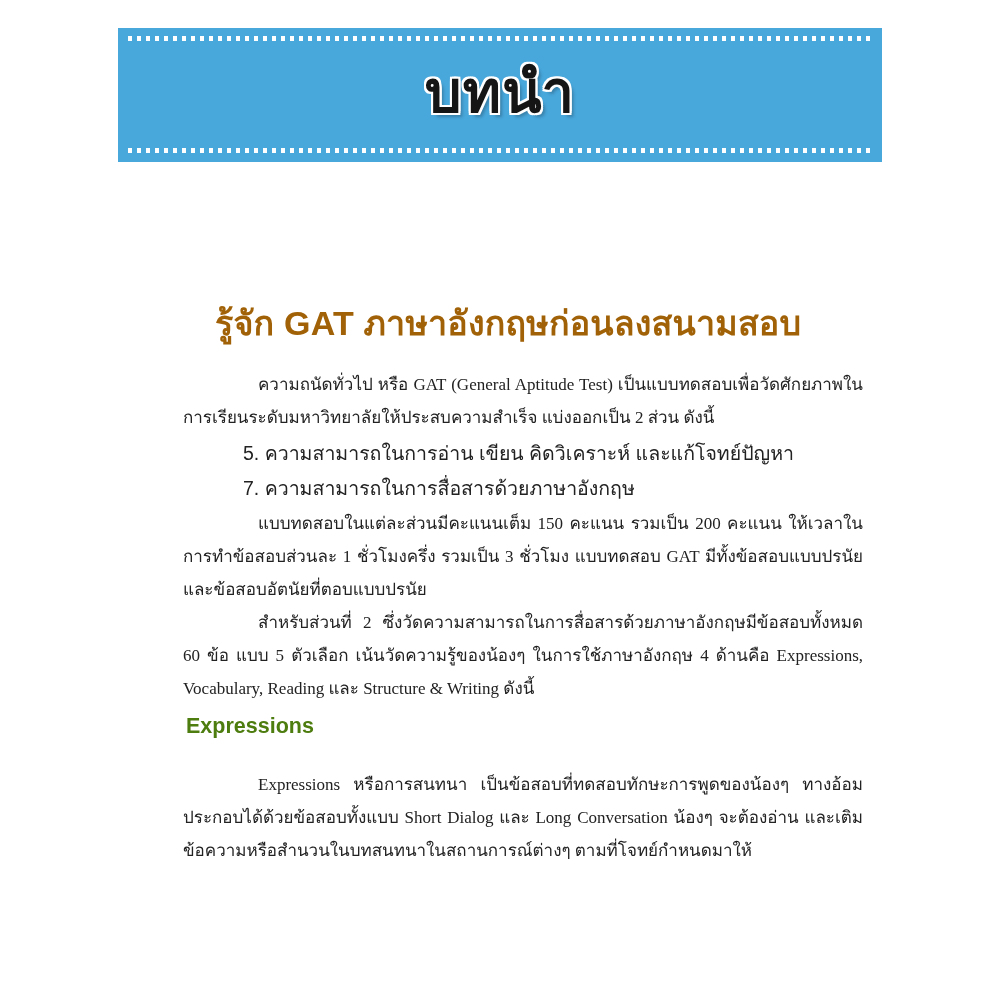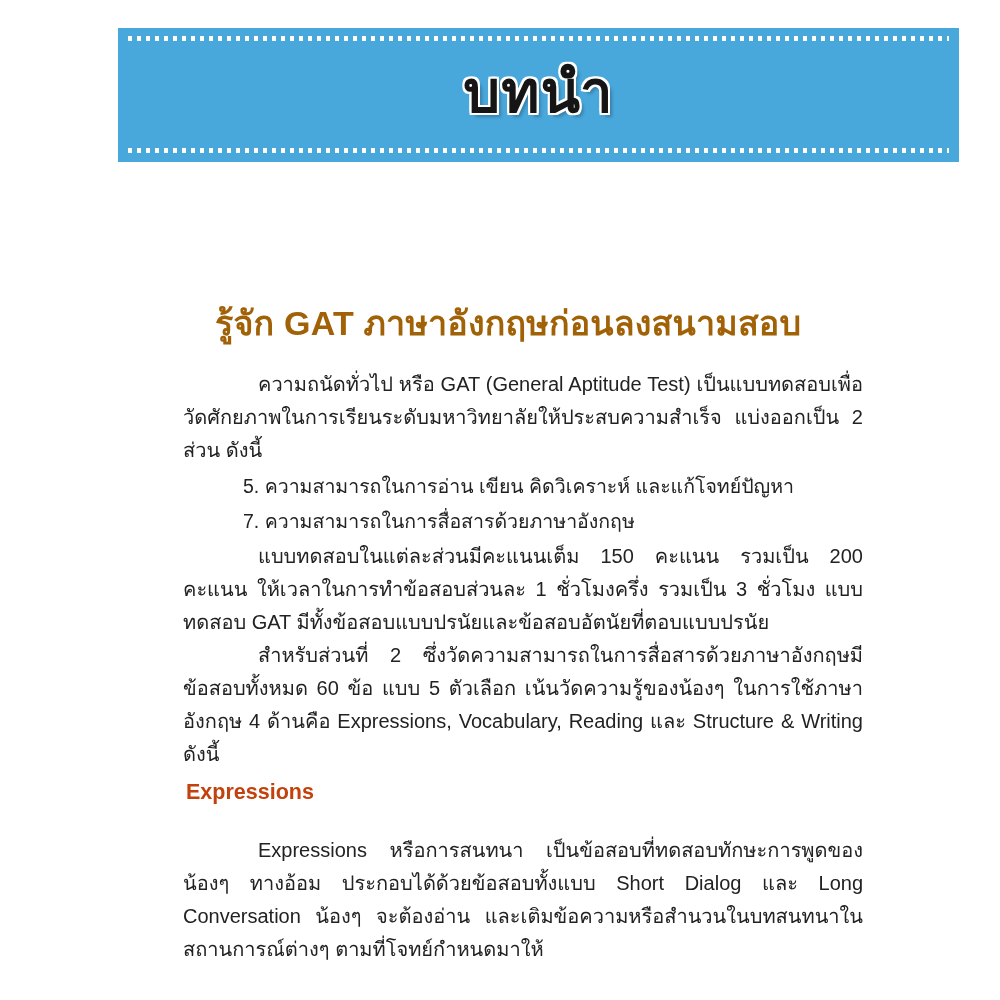--- a/index.html
+++ b/index.html
@@ -10,21 +10,21 @@
     height: 1000px;
     background: #ffffff;
     font-family: "Liberation Sans", "DejaVu Sans", sans-serif;
     color: #1f1f1f;
     overflow: hidden;
   }
   .banner {
     position: absolute;
     left: 118px;
     top: 28px;
-    width: 841px;
+    width: 764px;
     height: 134px;
     background: #48A7DB;
   }
   .dotted-line {
     position: absolute;
     left: 10px;
     right: 10px;
     height: 5px;
     background: repeating-linear-gradient(90deg, #ffffff 0 4px, transparent 4px 9px);
   }
@@ -55,41 +55,42 @@
     width: 680px;
   }
   .page-heading {
     font-size: 34px;
     font-weight: bold;
     color: #a16207;
     margin: 0 0 18px 32px;
     letter-spacing: 0.2px;
   }
   .body-para {
-    font-size: 20px;
+    font-size: 17px;
     line-height: 33px;
     text-align: justify;
     text-indent: 75px;
     color: #222222;
+    font-family: Liberation Serif, serif;
   }
   .numbered-item {
     font-size: 19.5px;
     line-height: 33px;
     margin-left: 60px;
     color: #222222;
   }
   .para-1 { margin-top: 0; }
   .list-block { margin-top: 3px; }
   .numbered-item + .numbered-item { margin-top: 2px; }
   .para-2 { margin-top: 2px; }
   .para-3 { margin-top: 0px; }
   .sub-heading {
     font-size: 21.5px;
     font-weight: bold;
-    color: #c2410c;
+    color: #4d7c0f;
     margin: 9px 0 0 3px;
   }
   .para-4 { margin-top: 29px; }
 </style>
 </head>
 <body>
 
 <div class="page">
 
   <div class="banner">

